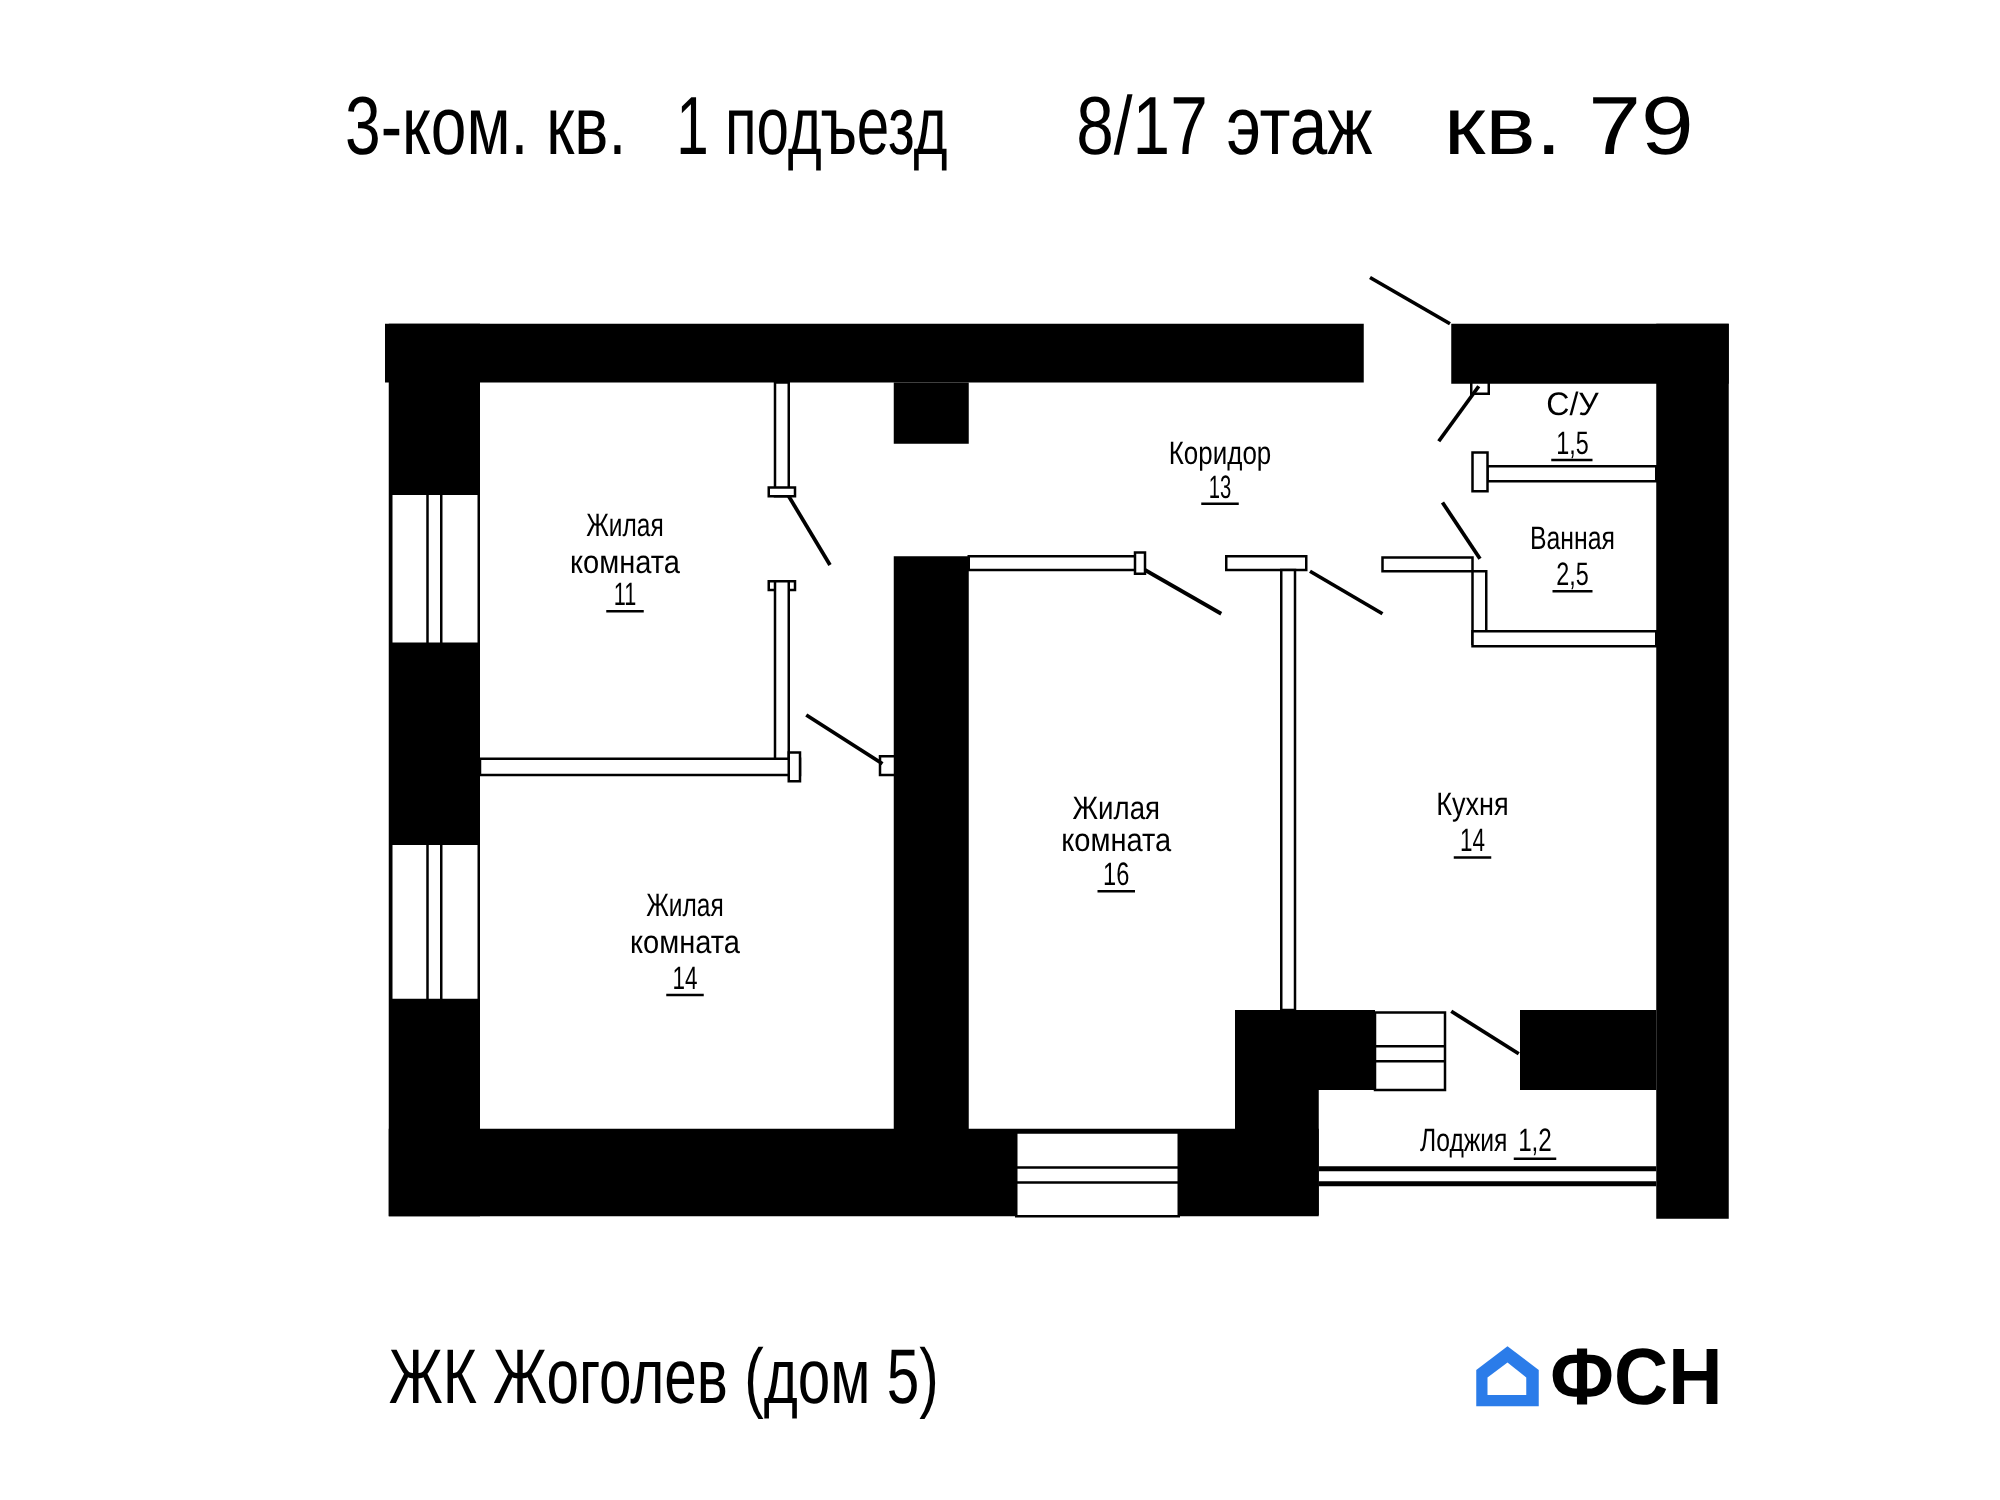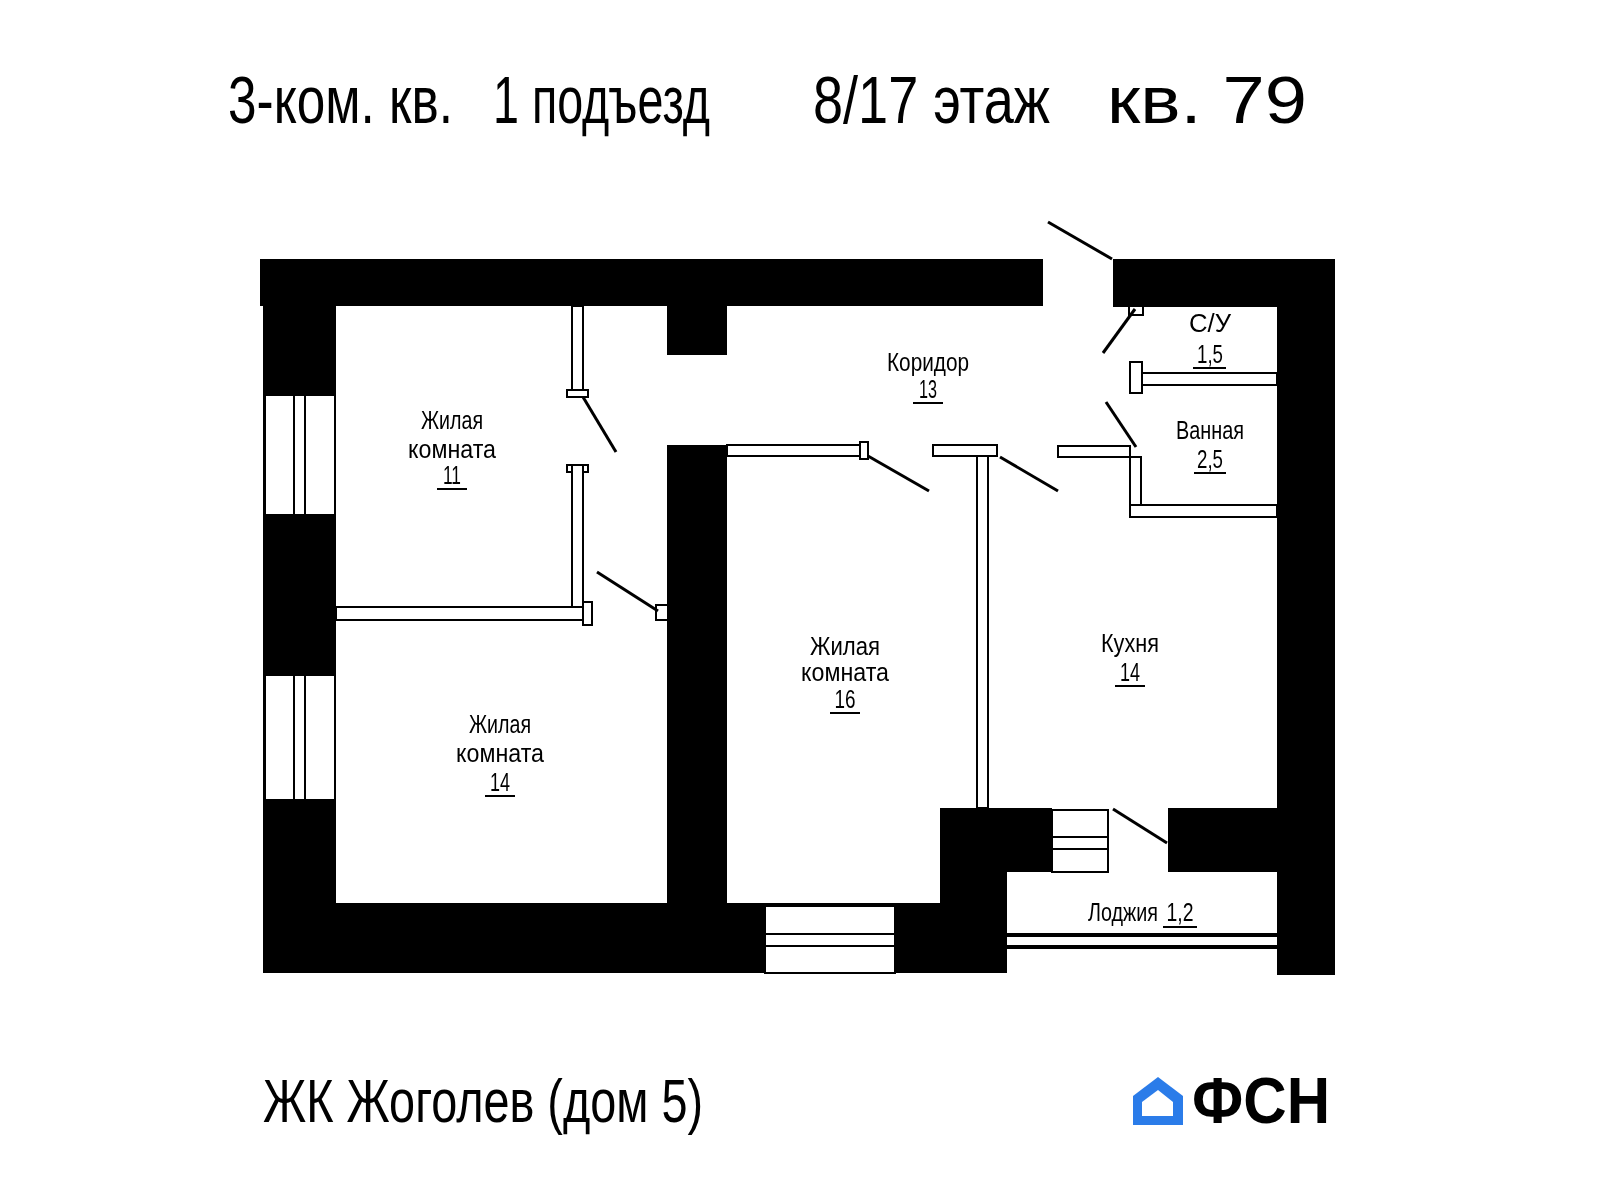--- a/index.html
+++ b/index.html
@@ -1,16 +1,16 @@
 <!DOCTYPE html>
 <html><head>
 <meta charset="utf-8">
 <style>
   html,body{margin:0;padding:0;background:#ffffff;}
-  .page{width:1448px;height:1200px;position:relative;background:#fff;overflow:hidden;}
+  .page{width:1448px;height:1200px;position:relative;background:#fff;overflow:hidden;margin-left:48px;}
   svg{display:block;}
   text{font-family:"Liberation Sans", sans-serif;fill:#000;}
   .title-text{font-size:66px;}
   .footer-text{font-size:62px;}
   .logo-text{font-size:64px;font-weight:bold;}
   .room-label{font-size:26px;}
   .wall{fill:#000000;stroke:none;}
   .part{fill:#ffffff;stroke:#000000;stroke-width:2;}
   .win{fill:#ffffff;stroke:#000000;stroke-width:2;}
   .glz{stroke:#000000;stroke-width:2;fill:none;}

